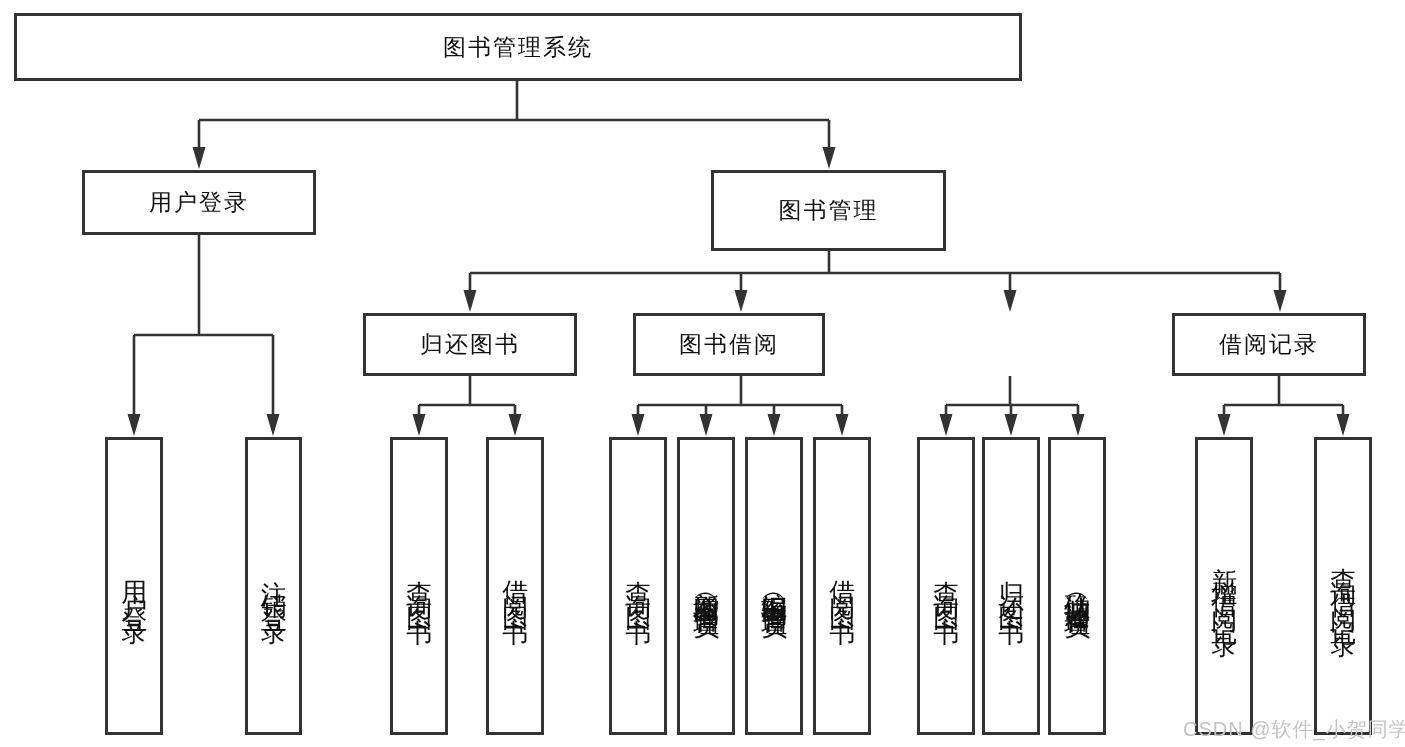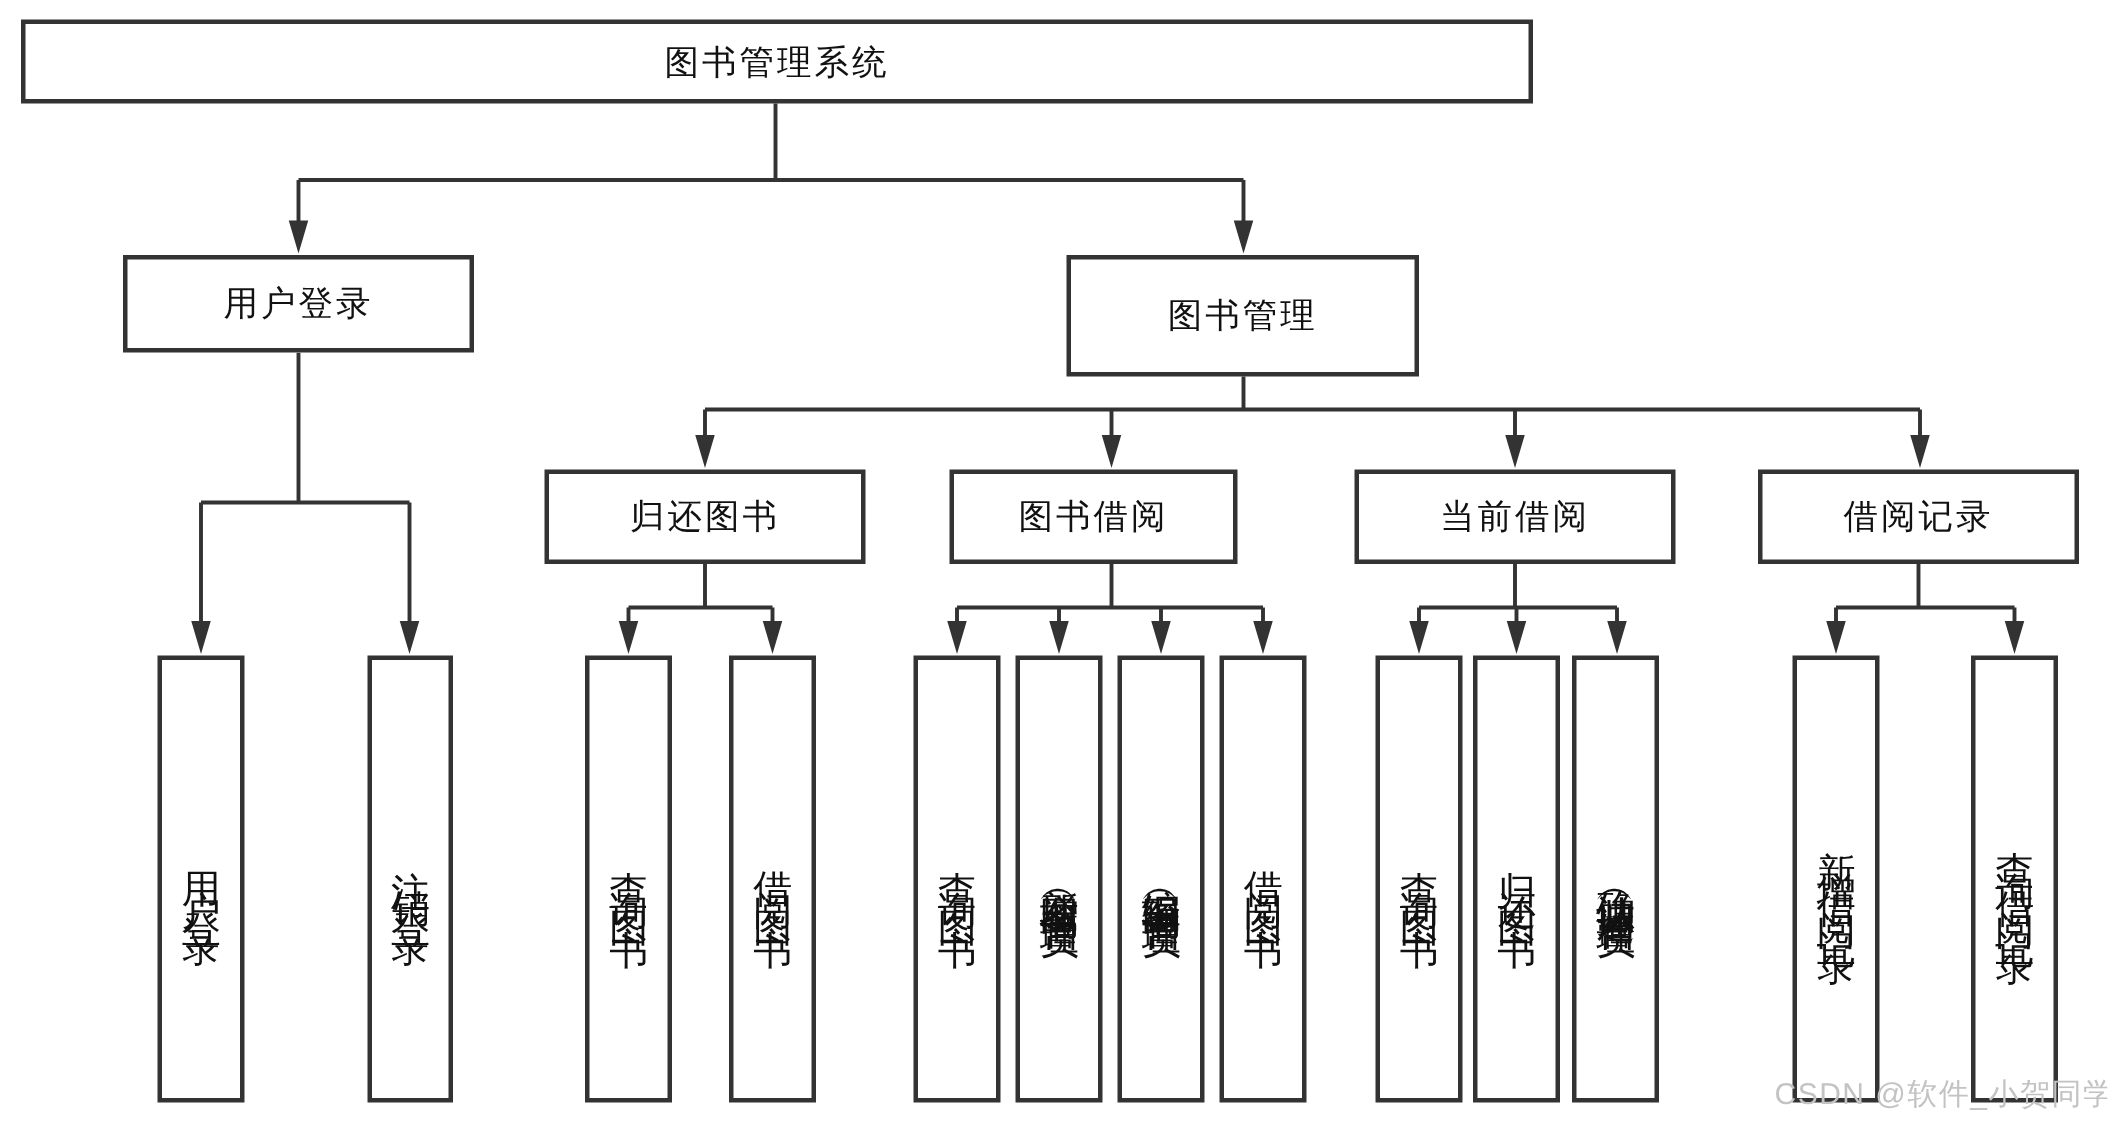--- a/index.html
+++ b/index.html
@@ -19,28 +19,28 @@
     display:flex;
     align-items:center;
     justify-content:center;
   }
   .h-label{
     font-size:23px;
     color:#111111;
     letter-spacing:2px;
     white-space:nowrap;
   }
-  .root{left:14px;top:13px;width:1008px;height:56px;}
+  .root{left:14px;top:13px;width:1008px;height:68px;}
   .n-user-login{left:82px;top:170px;width:234px;height:65px;}
   .n-book-mgmt{left:711px;top:170px;width:235px;height:81px;}
   .lvl3{top:313px;height:63px;}
   .n-newbook{left:363px;width:214px;}
   .n-borrow{left:633px;width:192px;}
   .n-current{left:903px;width:214px;}
-  .n-records{left:1172px;width:214px;}
+  .n-records{left:1172px;width:194px;}
   .leaf{top:437px;width:58px;height:298px;}
   .v-text{
     writing-mode:vertical-rl;
     text-orientation:mixed;
     font-size:26px;
     line-height:1.05;
     color:#111111;
     white-space:nowrap;
   }
   .l1a{left:105px;} .l1b{left:245px;width:57px;}
@@ -94,23 +94,20 @@
   <div class="box n-book-mgmt">
     <span class="h-label">图书管理</span>
   </div>
 
   <div class="box lvl3 n-newbook">
     <span class="h-label">归还图书</span>
   </div>
   <div class="box lvl3 n-borrow">
     <span class="h-label">图书借阅</span>
   </div>
-  <div class="box lvl3 n-current">
-    <span class="h-label">当前借阅</span>
-  </div>
   <div class="box lvl3 n-records">
     <span class="h-label">借阅记录</span>
   </div>
 
   <div class="box leaf l1a">
     <span class="v-text" style="letter-spacing: 13px;">用户登录</span>
   </div>
   <div class="box leaf l1b">
     <span class="v-text" style="letter-spacing: 13px;">注销登录</span>
   </div>

